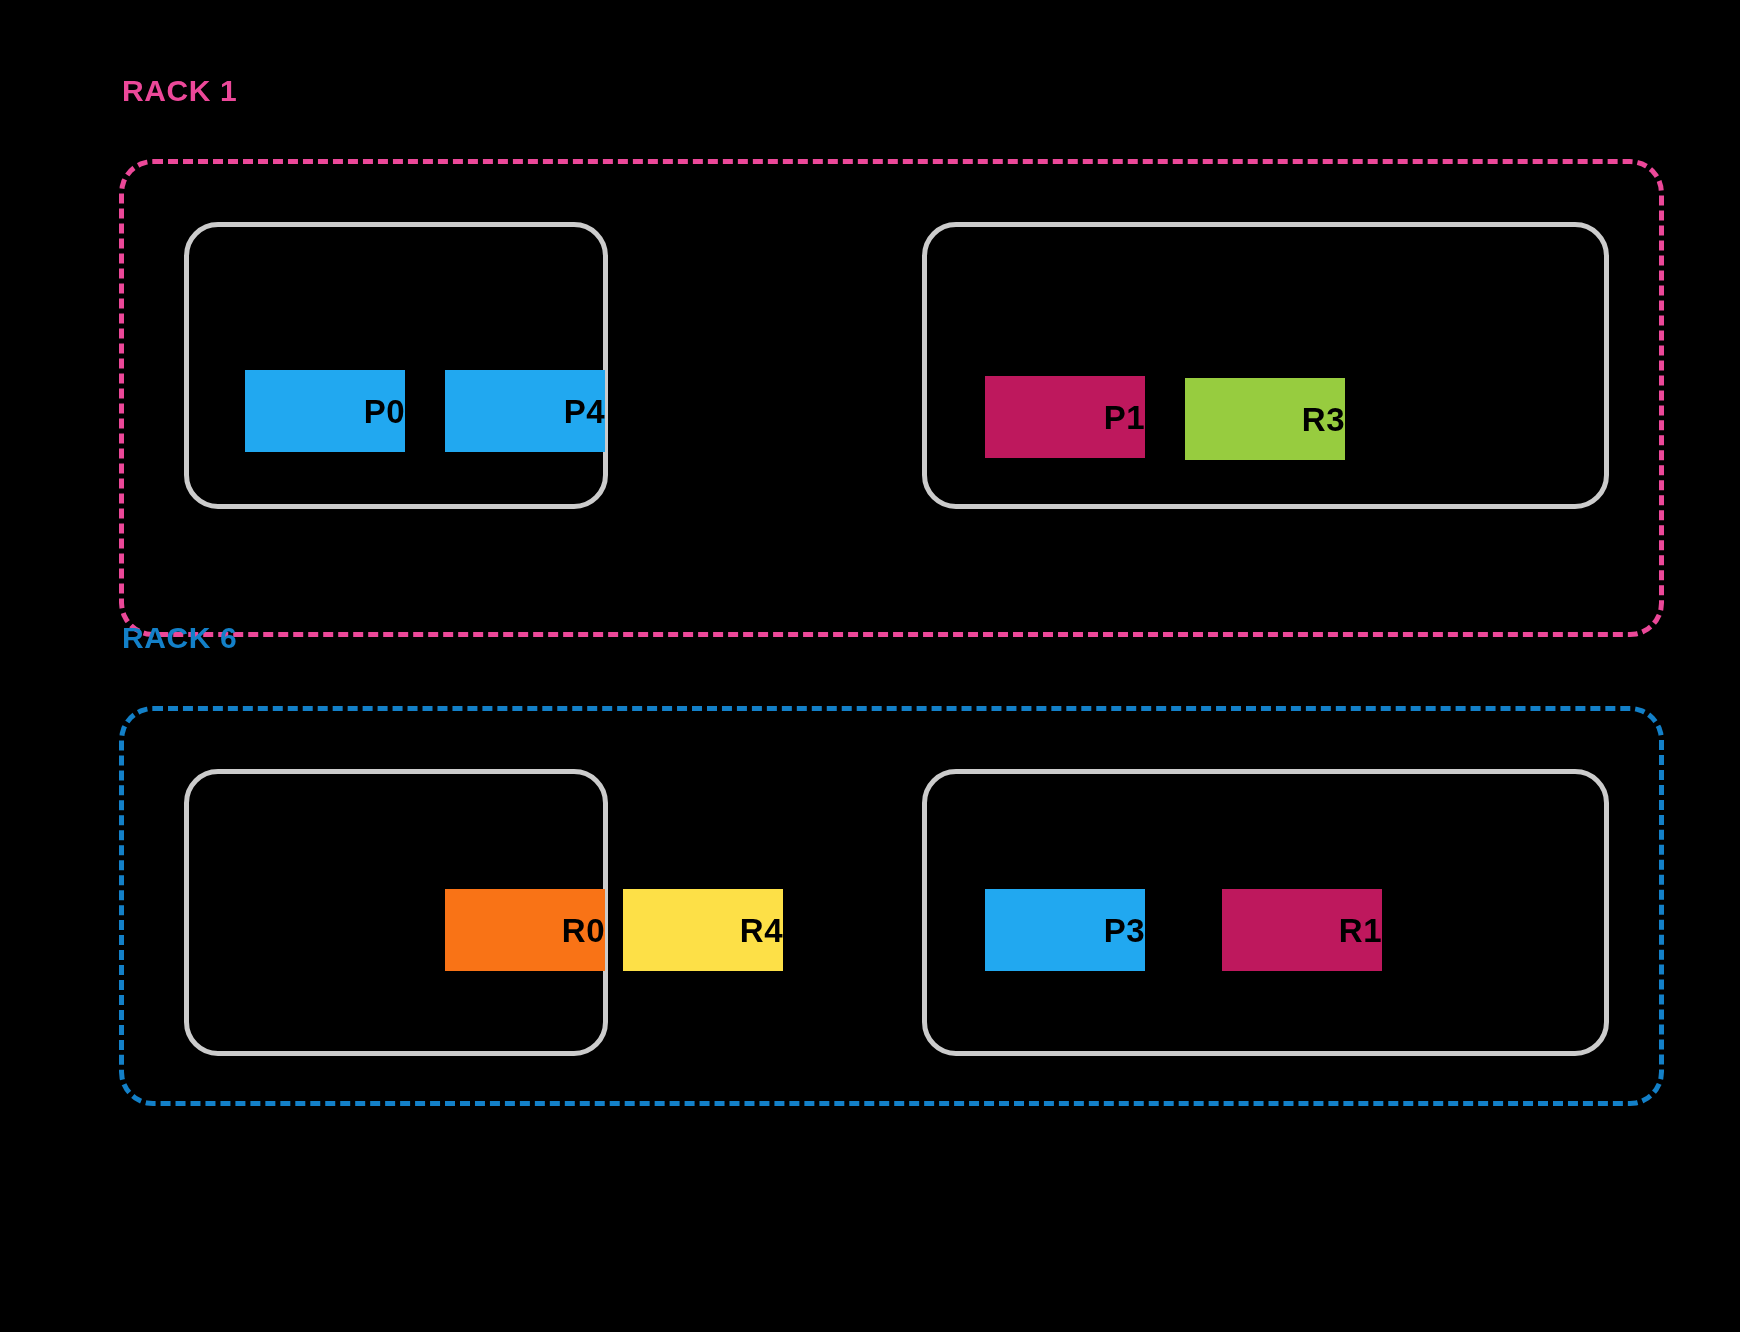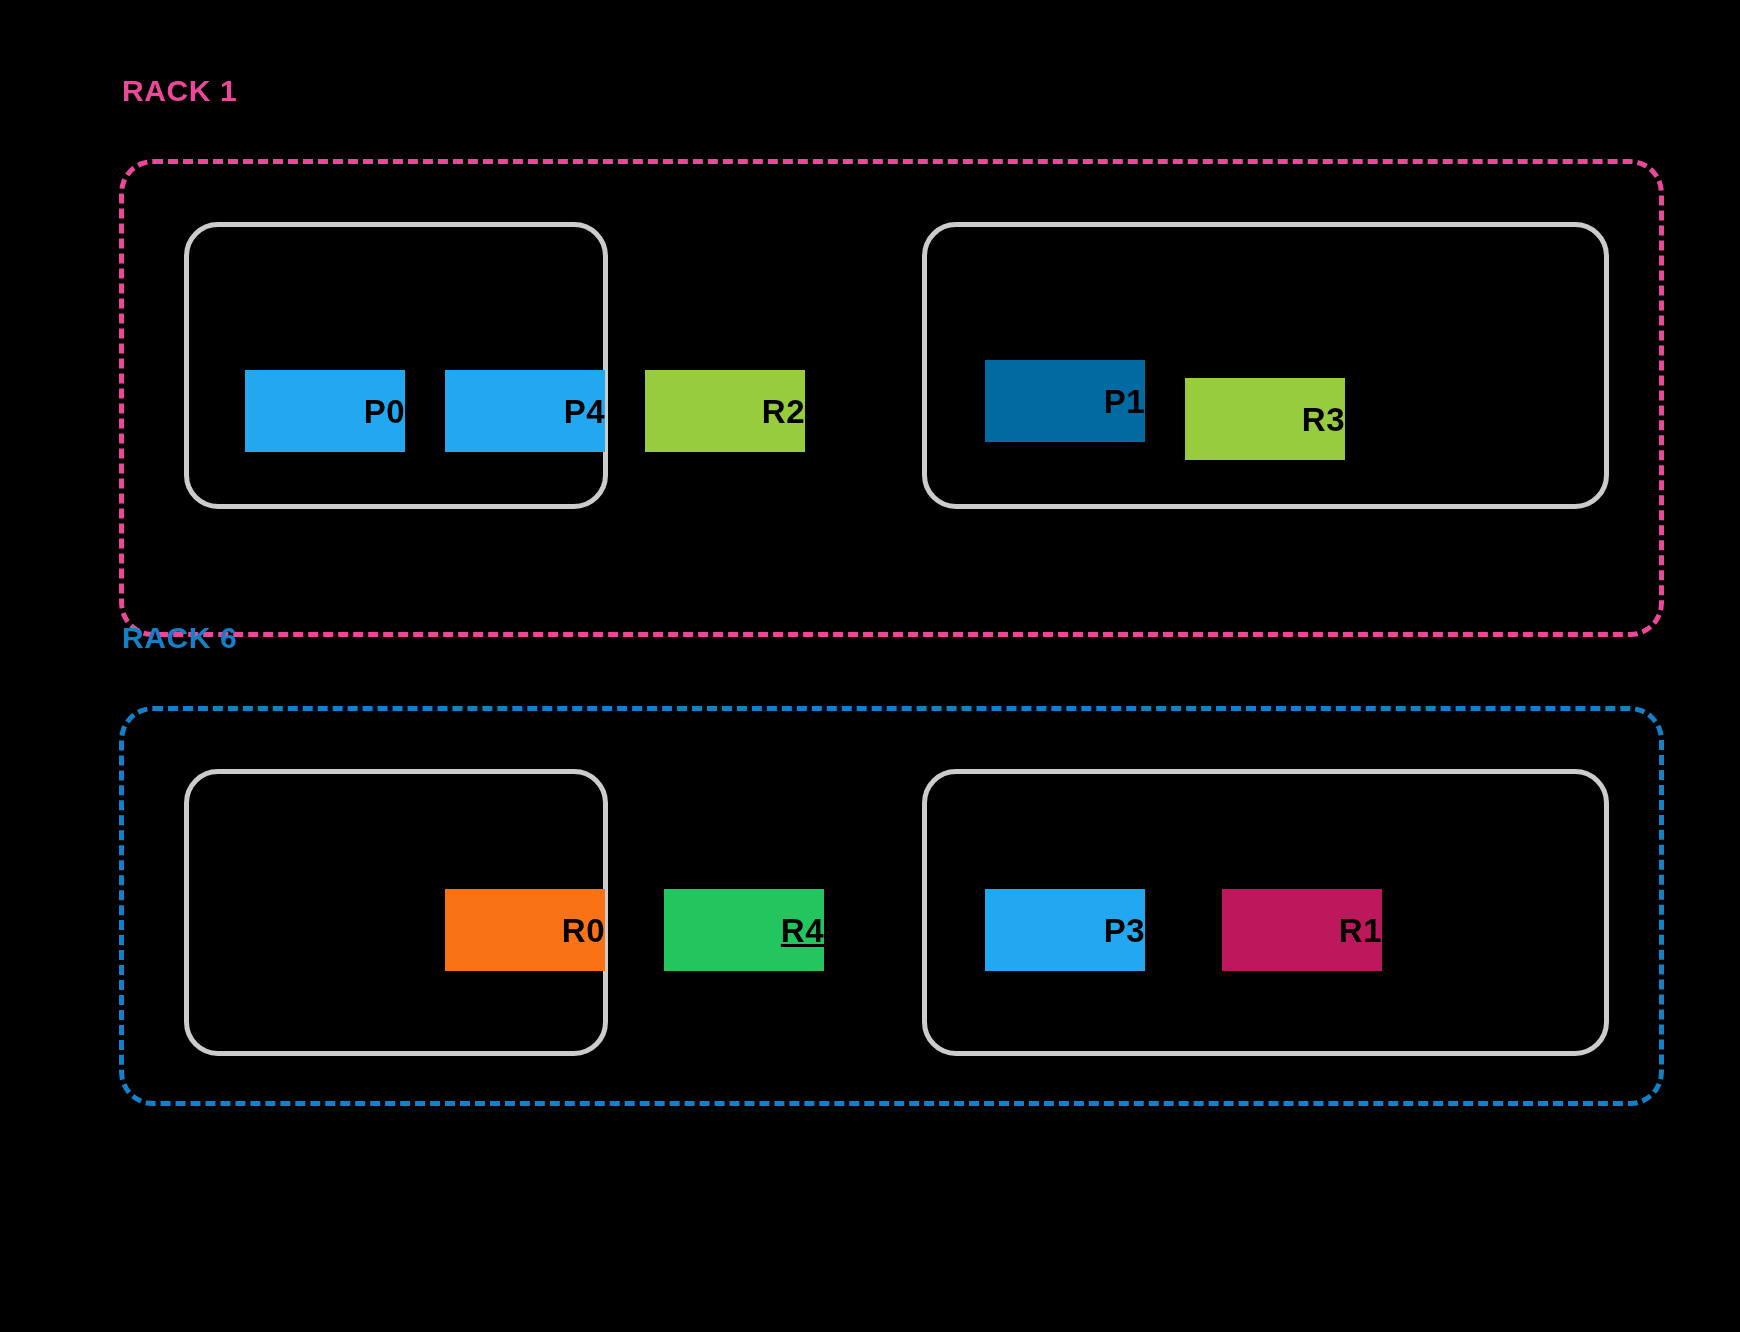--- a/index.html
+++ b/index.html
@@ -82,47 +82,44 @@
     <div class="node" style="left:60px; top:58px; width:424px; height:287px;"></div>
 
     <div class="block" style="left:121px; top:206px; background:#21A8F0;">
       <span>P0</span>
     </div>
 
     <div class="block" style="left:321px; top:206px; background:#21A8F0;">
       <span>P4</span>
     </div>
 
-    <div class="block" style="left:521px; top:206px; background:#97CC3F;">
-      <span>R2</span>
-    </div>
 
     <div class="node" style="left:798px; top:58px; width:687px; height:287px;"></div>
 
-    <div class="block" style="left:861px; top:196px; background:#0369a1;">
+    <div class="block" style="left:861px; top:212px; background:#be185d;">
       <span>P1</span>
     </div>
 
     <div class="block" style="left:1061px; top:206px; background:#97CC3F;margin-top:8px;">
       <span>R3</span>
     </div>
   </div>
 
   <div class="rack-label" style="left:122px; top:623px; color:#1380C8;">RACK 6</div>
 
   <div class="rack" style="left:119px; top:706px; width:1545px; height:400px; border-color:#1380C8;">
 
     <div class="node" style="left:60px; top:58px; width:424px; height:287px;"></div>
 
 
     <div class="block" style="left:321px; top:178px; background:#f97316;">
       <span>R0</span>
     </div>
 
-    <div class="block" style="left:540px; top:178px; background:#22c55e;text-decoration:underline;">
+    <div class="block" style="left:499px; top:178px; background:#fde047;">
       <span>R4</span>
     </div>
 
     <div class="node" style="left:798px; top:58px; width:687px; height:287px;"></div>
 
     <div class="block" style="left:861px; top:178px; background:#21A8F0;">
       <span>P3</span>
     </div>
 
     <div class="block" style="left:1061px; top:178px; background:#be185d;margin-left:37px;">

